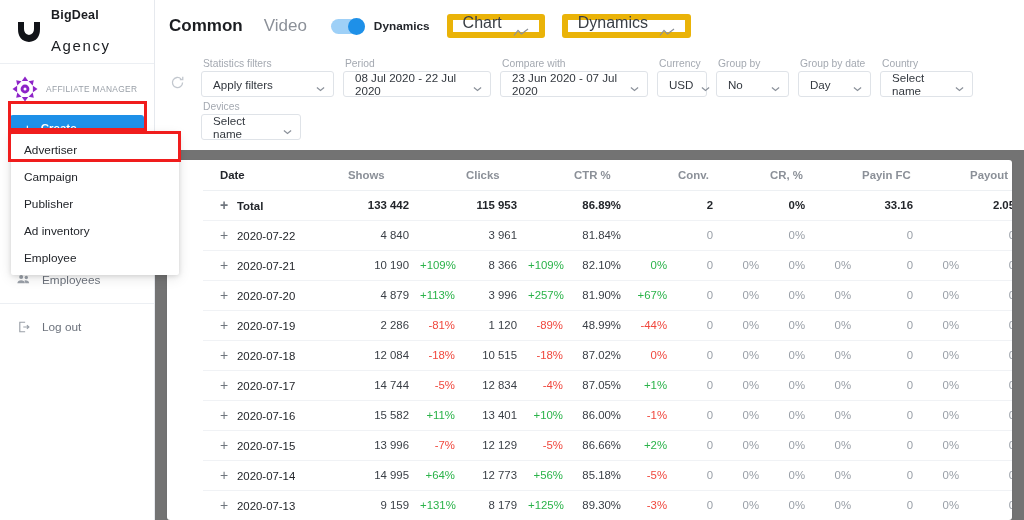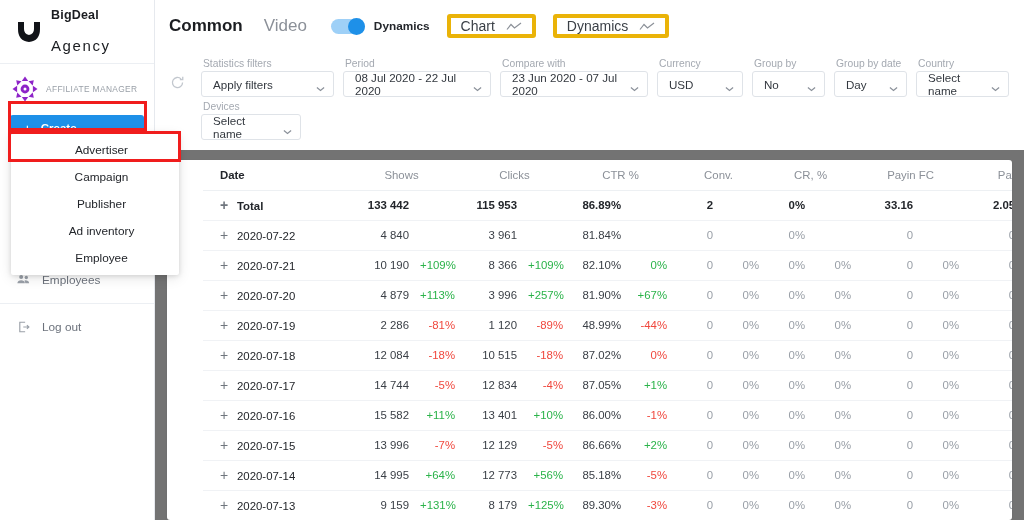--- a/index.html
+++ b/index.html
@@ -48,21 +48,21 @@
   .nav-div { height: 1px; background: #eceff3; margin: 9px 0 8px 0; }
 
   
   .dropdown {
     position: absolute; left: 11px; top: 133px; width: 168px;
     background: #fff; border-radius: 2px;
     box-shadow: 0 1px 5px rgba(0,0,0,.13), 0 3px 13px rgba(0,0,0,.10);
     z-index: 40; padding: 3px 0 4px 0;
   }
   .dd-item { height: 27px; display: flex; align-items: center; padding-left: 13px;
-             font-size: 11.8px; color: #23262b; cursor: pointer; justify-content: center; }
+             font-size: 11.8px; color: #23262b; cursor: pointer; }
 
   .hl { position: absolute; border: 3px solid #f01d1d; z-index: 60; pointer-events: none; }
   #hl-create { left: 8px; top: 101px; width: 139px; height: 30px; }
   #hl-adv { left: 8px; top: 131px; width: 173px; height: 31px; }
 
   
   .main { flex: 1 1 auto; height: 520px; display: flex; flex-direction: column;
           background: #737373; overflow: hidden; }
 
   .topbar { height: 52px; background: #fff; display: flex; align-items: center;
@@ -71,42 +71,42 @@
   .tab.active { color: #1b1d21; font-weight: bold; }
   .tab.inactive { color: #8b9098; margin-left: 21px; }
 
   .toggle-wrap { display: flex; align-items: center; gap: 9px; margin-left: 24px; }
   .toggle { width: 34px; height: 15px; border-radius: 8px; background: #9ed0f7;
             position: relative; cursor: pointer; }
   .knob { position: absolute; right: 0; top: -1px; width: 17px; height: 17px;
           border-radius: 50%; background: #1e90e8; }
   .toggle-lbl { font-size: 11.8px; font-weight: bold; color: #23262b; }
 
-  .pill { margin-left: 17px; height: 24px; border: 4px solid #eab308; border-radius: 3px;
-          background: #fff; display: flex; align-items: flex-start; gap: 11px;
-          padding: 0 10px; font-size: 14px; color: #3a3f46; cursor: pointer; }
+  .pill { margin-left: 17px; height: 24px; border: 6px solid #eab308; border-radius: 3px;
+          background: #fff; display: flex; align-items: flex-end; gap: 11px;
+          padding: 0 10px; font-size: 16px; color: #3a3f46; cursor: pointer; }
   .spark { width: 16px; height: 9px; }
 
   
   .filters { background: #fff; padding: 6px 0 10px 0; flex: 0 0 auto; }
   .frow { display: flex; align-items: flex-end; padding-left: 13px; gap: 9px; }
   .refresh { width: 15px; height: 15px; margin: 0 7px 7px 2px; color: #c2c7ce; flex: 0 0 15px; cursor: pointer; }
   .field { display: flex; flex-direction: column; gap: 2px; }
   .flabel { font-size: 10.3px; color: #a4a9b1; padding-left: 2px; }
   .select { height: 26px; border: 1px solid #dfe3e8; border-radius: 3px; background: #fff;
             display: flex; align-items: center; justify-content: space-between;
             gap: 8px; padding: 0 8px 0 11px; font-size: 11.6px; color: #33383f; cursor: pointer; }
   .chev { width: 9px; height: 6px; flex: 0 0 9px; color: #8a9099; }
 
   
   .card { margin: 10px 12px 0 12px; background: #fff; border-radius: 3px;
           box-shadow: 0 1px 3px rgba(16,24,40,.07); flex: 1 1 auto; overflow: hidden; padding-left: 36px; }
   table { width: 100%; border-collapse: collapse; table-layout: fixed; }
   th, td { font-size: 11.4px; padding: 0; height: 30px; vertical-align: middle; }
-  thead th { color: #8b9098; font-weight: normal; text-align: center;
+  thead th { color: #8b9098; font-weight: bold; text-align: left;
              border-bottom: 1px solid #edf0f3; padding-right: 11px; }
   thead th.c-date { text-align: left; color: #23262b; font-weight: bold; padding-left: 17px; }
   tbody td { text-align: right; color: #3a3f46; border-bottom: 1px solid #f0f2f5;
              padding-right: 11px; white-space: nowrap; }
   tbody td.c-date { text-align: left; padding-left: 17px; color: #23262b; }
   tbody tr.total td { font-weight: bold; color: #23262b; }
   .exp { display: inline-block; width: 17px; color: #6f757d; font-size: 14px; }
   td.dim { color: #9aa0a8; }
   .up { color: #2bb34a; }
   .down { color: #f0483e; }
@@ -291,21 +291,21 @@
           <span class="select" style="width:148px">
             <span>23 Jun 2020 - 07 Jul 2020</span>
             <span class="chev"><svg viewBox="0 0 10 6" width="9" height="6" fill="none" stroke="currentColor" stroke-width="1.3">
                   <path d="M1 1.3L5 4.7 9 1.3"></path>
                 </svg></span>
           </span>
         </span>
 
         <span class="field">
           <span class="flabel">Currency</span>
-          <span class="select" style="width:86px">
+          <span class="select" style="width:50px">
             <span>USD</span>
             <span class="chev"><svg viewBox="0 0 10 6" width="9" height="6" fill="none" stroke="currentColor" stroke-width="1.3">
                   <path d="M1 1.3L5 4.7 9 1.3"></path>
                 </svg></span>
           </span>
         </span>
 
         <span class="field">
           <span class="flabel">Group by</span>
           <span class="select" style="width:73px">

